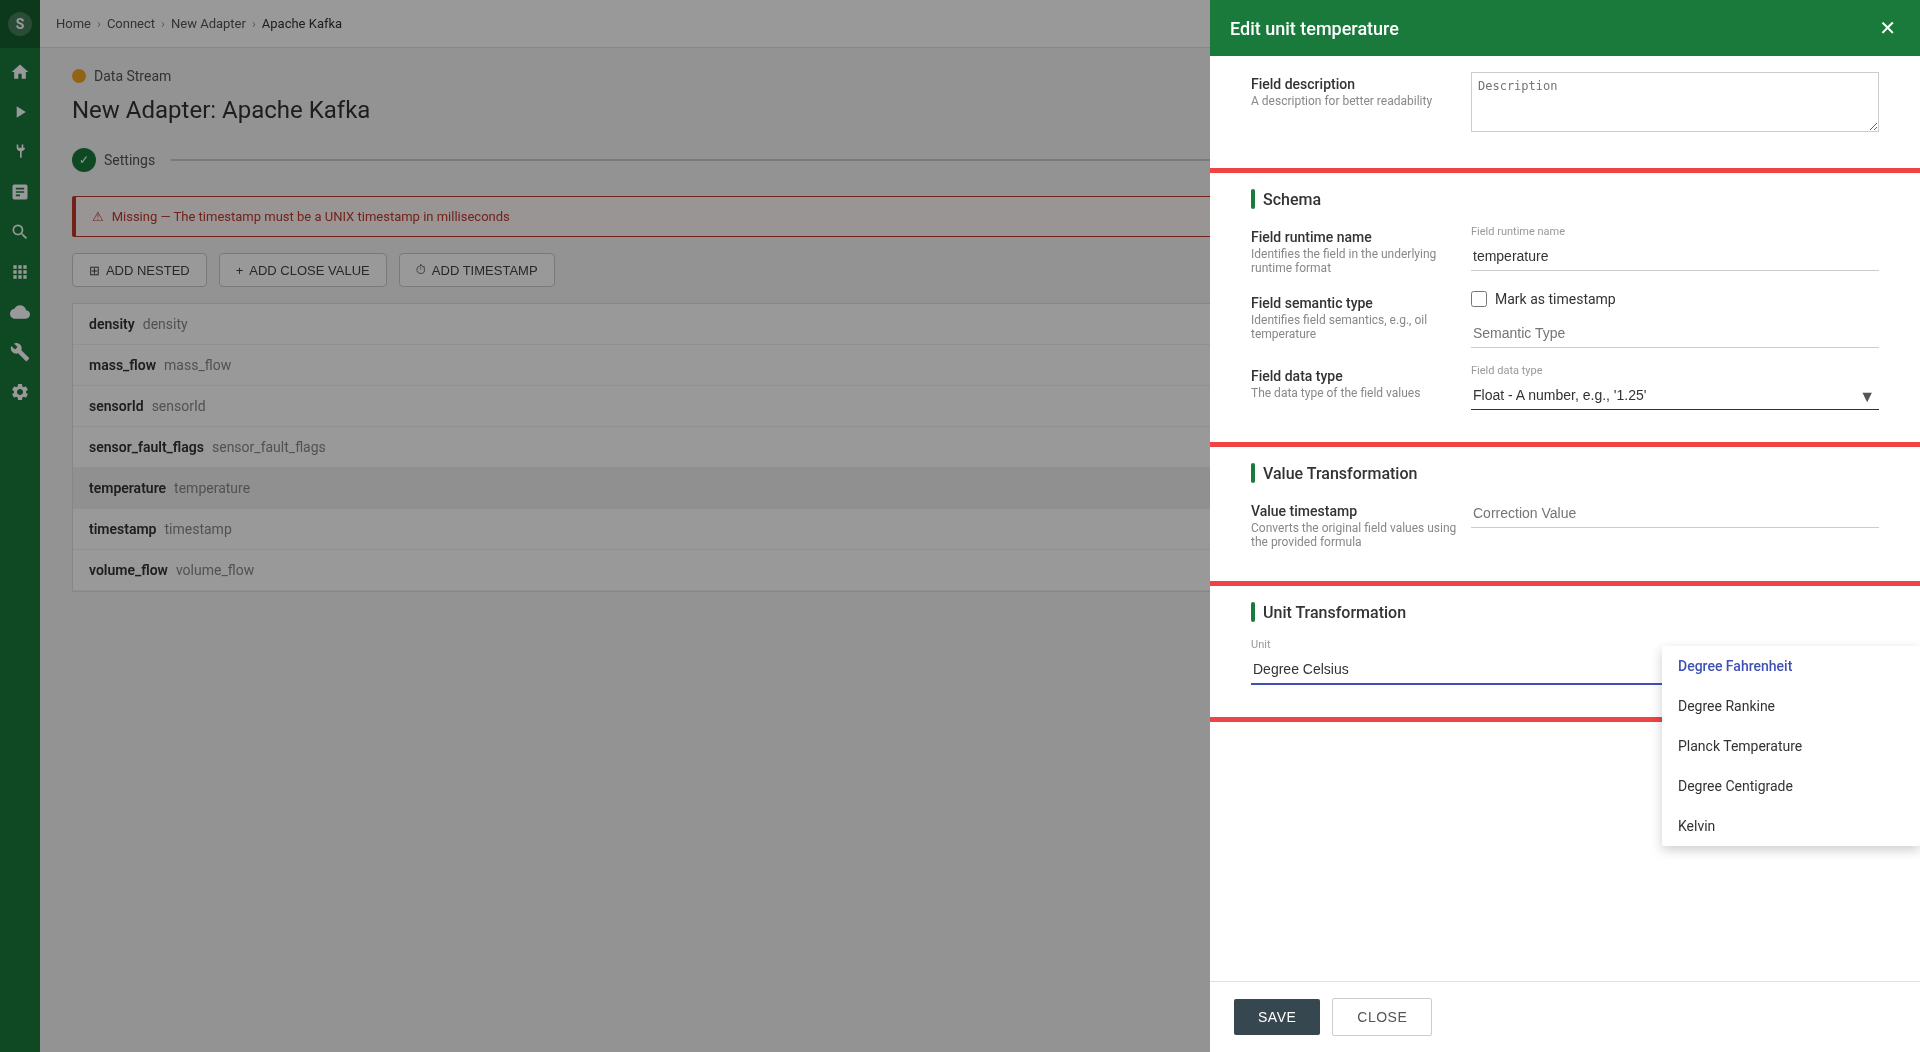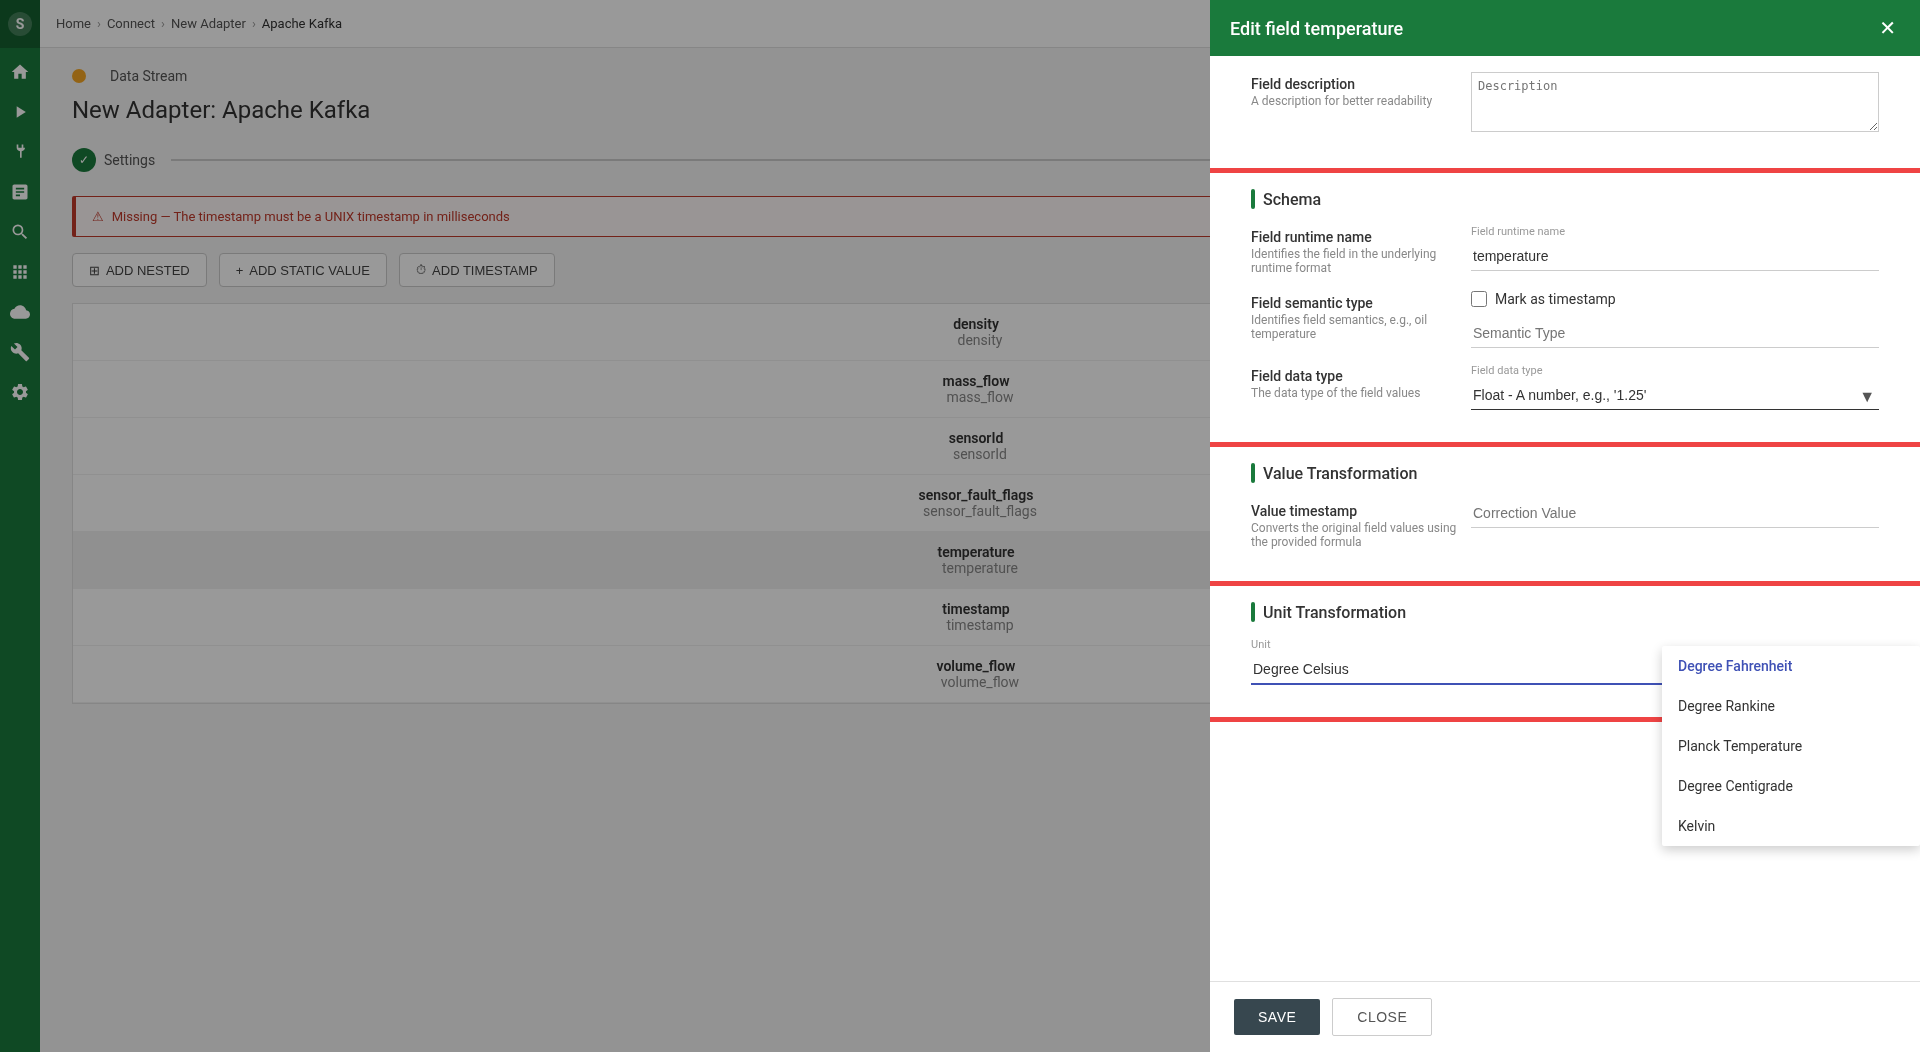--- a/index.html
+++ b/index.html
@@ -63,21 +63,21 @@
     .content {
       flex: 1;
       padding: 20px 32px;
       overflow-y: auto;
       position: relative;
     }
 
     .data-stream-badge {
       display: flex;
       align-items: center;
-      gap: 24px;
+      gap: 8px;
       margin-bottom: 12px;
       font-size: 14px;
       color: #555;
     }
     .dot-yellow {
       width: 14px; height: 14px;
       background: #f5a623;
       border-radius: 50%;
     }
 
@@ -156,21 +156,20 @@
       background: white;
       border: 1px solid #e0e0e0;
     }
     .field-row {
       display: flex;
       align-items: center;
       padding: 12px 16px;
       border-bottom: 1px solid #f0f0f0;
       font-size: 14px;
       cursor: pointer;
-      flex-direction: column;
     }
     .field-name { font-weight: 600; color: #333; margin-right: 8px; }
     .field-runtime { color: #888; }
 
     
     .modal-overlay {
       position: fixed;
       top: 0; left: 0; right: 0; bottom: 0;
       background: rgba(0,0,0,0.4);
       z-index: 100;
@@ -492,21 +491,21 @@
       <span>Missing — The timestamp must be a UNIX timestamp in milliseconds</span>
     </div>
 
     <div class="action-buttons">
       <button class="action-btn">
         <span>⊞</span>
         <span>ADD NESTED</span>
       </button>
       <button class="action-btn">
         <span>+</span>
-        <span>ADD STATIC VALUE</span>
+        <span>ADD CLOSE VALUE</span>
       </button>
       <button class="action-btn">
         <span>⏱</span>
         <span>ADD TIMESTAMP</span>
       </button>
     </div>
 
     <div class="field-list">
       <div class="field-row">
         <span class="field-name">density</span>
@@ -539,21 +538,21 @@
     </div>
 
   </div>
 </div>
 
 <div class="modal-overlay">
   <div class="modal-spacer"></div>
   <div class="modal-panel">
 
     <div class="modal-header">
-      <span>Edit field temperature</span>
+      <span>Edit unit temperature</span>
       <button class="modal-close-btn">✕</button>
     </div>
 
     <div class="modal-body">
 
       <div class="modal-section">
         <div class="field-group">
           <div class="field-label-col">
             <div class="field-label-title">Field description</div>
             <div class="field-label-desc">A description for better readability</div>

